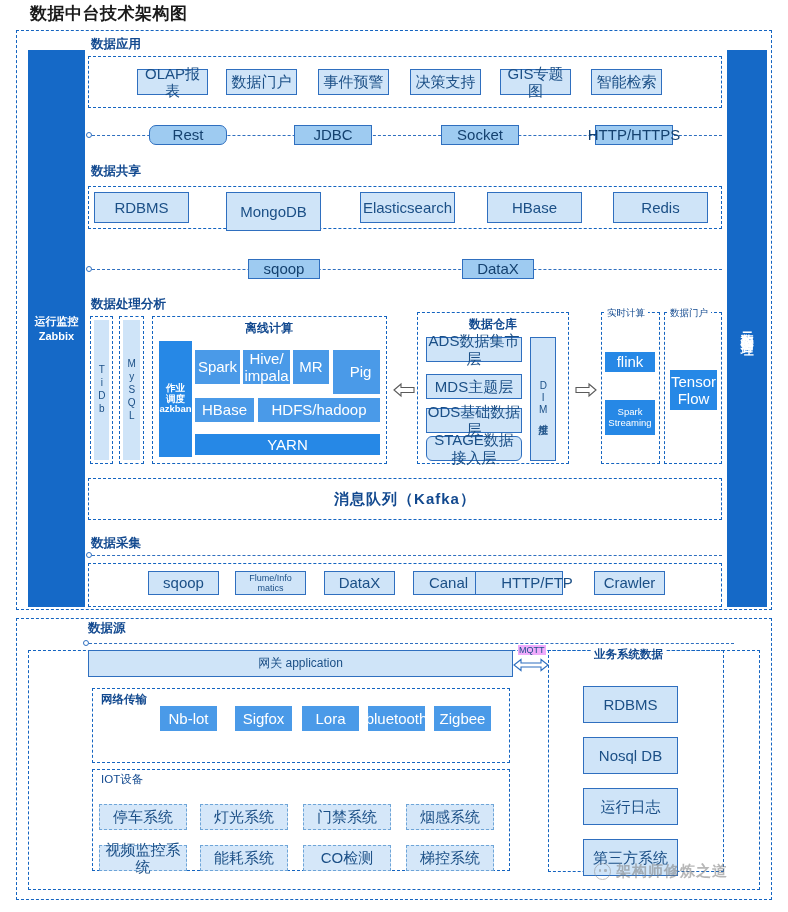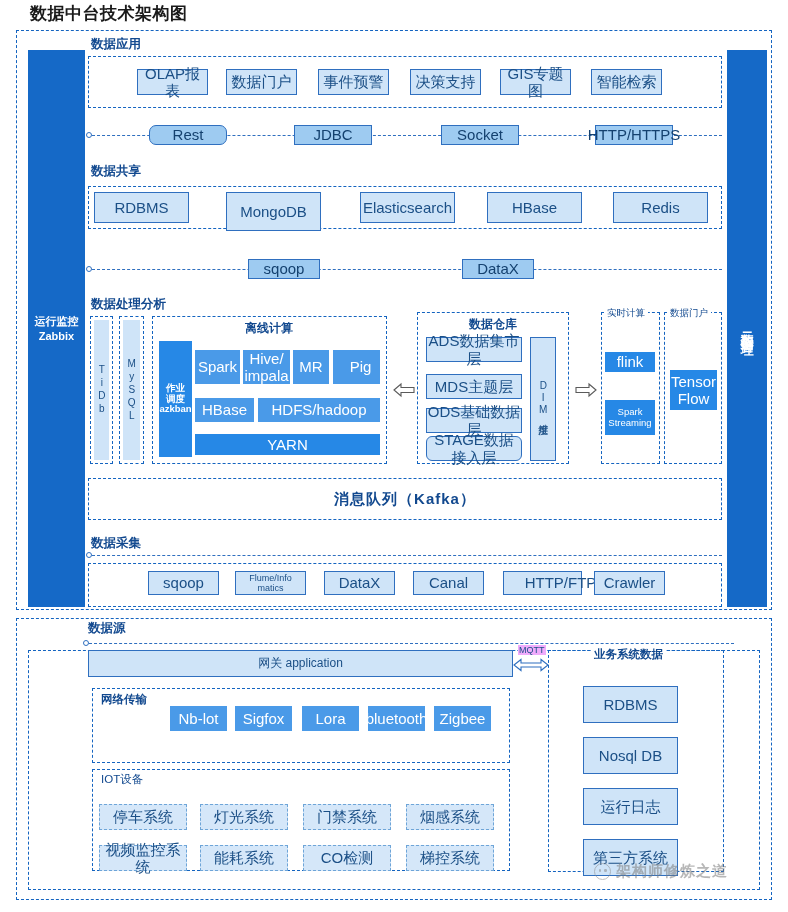--- a/index.html
+++ b/index.html
@@ -177,21 +177,21 @@
   <div class="sub-cap sub-cap-b" style="left:242px; top:320px; font-size:12px;">离线计算</div>
 
   <div class="node n-solid-dark" style="left:159px; top:341px; width:33px; height:116px; font-weight:bold; font-size:9.5px; overflow:hidden;">作业
 调度
 azkban</div>
 
   <div class="node n-solid" style="left:195px; top:350px; width:45px; height:34px;">Spark</div>
   <div class="node n-solid" style="left:243px; top:350px; width:47px; height:34px;">Hive/
 impala</div>
   <div class="node n-solid" style="left:293px; top:350px; width:36px; height:34px;">MR</div>
-  <div class="node n-solid" style="left:333px; top:350px; width:47px; height:34px;padding-left:8px;">Pig</div>
+  <div class="node n-solid" style="left:333px; top:350px; width:47px; height:44px;padding-left:8px;">Pig</div>
 
   <div class="node n-solid" style="left:195px; top:398px; width:59px; height:24px;">HBase</div>
   <div class="node n-solid" style="left:258px; top:398px; width:122px; height:24px;">HDFS/hadoop</div>
 
   <div class="node n-solid-dark" style="left:195px; top:434px; width:185px; height:21px;">YARN</div>
 
   <div class="arrow" style="left:393px; top:382px;">
     <svg width="22" height="16" viewBox="0 0 22 16">
       <polygon points="1,8 8,2 8,5.5 21,5.5 21,10.5 8,10.5 8,14" fill="#ffffff" stroke="#5a5a5a" stroke-width="1.1"></polygon>
     </svg>
@@ -232,21 +232,21 @@
   <div class="endcap" style="left:86px; top:552px;"></div>
   <div class="hline" style="left:92px; top:555px; width:630px;"></div>
 
   <div class="dash-frame" style="left:88px; top:563px; width:634px; height:44px;"></div>
 
   <div class="node n-light" style="left:148px; top:571px; width:71px; height:24px;">sqoop</div>
   <div class="node n-light" style="left:235px; top:571px; width:71px; height:24px; font-size:9px;">Flume/Info
 matics</div>
   <div class="node n-light" style="left:324px; top:571px; width:71px; height:24px;">DataX</div>
   <div class="node n-light" style="left:413px; top:571px; width:71px; height:24px;">Canal</div>
-  <div class="node n-light" style="left:503px; top:571px; width:79px; height:24px;padding-left:36px;">HTTP/FTP</div>
+  <div class="node n-light" style="left:475px; top:571px; width:88px; height:24px;padding-left:36px;">HTTP/FTP</div>
   <div class="node n-light" style="left:594px; top:571px; width:71px; height:24px;">Crawler</div>
 
   <div class="dashdot-frame" style="left:16px; top:618px; width:756px; height:282px;"></div>
 
   <div class="sec-cap" style="left:85px; top:620px;">数据源</div>
   <div class="endcap" style="left:83px; top:640px;"></div>
   <div class="hline" style="left:89px; top:643px; width:645px;"></div>
 
   <div class="dash-frame" style="left:28px; top:650px; width:732px; height:240px;"></div>
 
@@ -255,21 +255,21 @@
   <div class="mqtt-label" style="left:518px; top:645px;">MQTT</div>
   <div class="arrow" style="left:513px; top:658px;">
     <svg width="36" height="14" viewBox="0 0 36 14">
       <polygon points="1,7 8,1.5 8,5 28,5 28,1.5 35,7 28,12.5 28,9 8,9 8,12.5" fill="#ffffff" stroke="#2f6fbf" stroke-width="1.1"></polygon>
     </svg>
   </div>
 
   <div class="dash-frame" style="left:92px; top:688px; width:418px; height:75px;"></div>
   <div class="sub-cap sub-cap-b" style="left:98px; top:692px; font-size:11.5px;">网络传输</div>
 
-  <div class="node n-solid" style="left:170px; top:706px; width:57px; height:25px;">Nb-lot</div>
+  <div class="node n-solid" style="left:160px; top:706px; width:57px; height:25px;">Nb-lot</div>
   <div class="node n-solid" style="left:235px; top:706px; width:57px; height:25px;">Sigfox</div>
   <div class="node n-solid" style="left:302px; top:706px; width:57px; height:25px;">Lora</div>
   <div class="node n-solid" style="left:368px; top:706px; width:57px; height:25px;">bluetooth</div>
   <div class="node n-solid" style="left:434px; top:706px; width:57px; height:25px;">Zigbee</div>
 
   <div class="dash-frame" style="left:92px; top:769px; width:418px; height:102px;"></div>
   <div class="sub-cap" style="left:98px; top:772px; font-size:11.5px;">IOT设备</div>
 
   <div class="node n-dashed" style="left:99px; top:804px; width:88px; height:26px;">停车系统</div>
   <div class="node n-dashed" style="left:200px; top:804px; width:88px; height:26px;">灯光系统</div>

